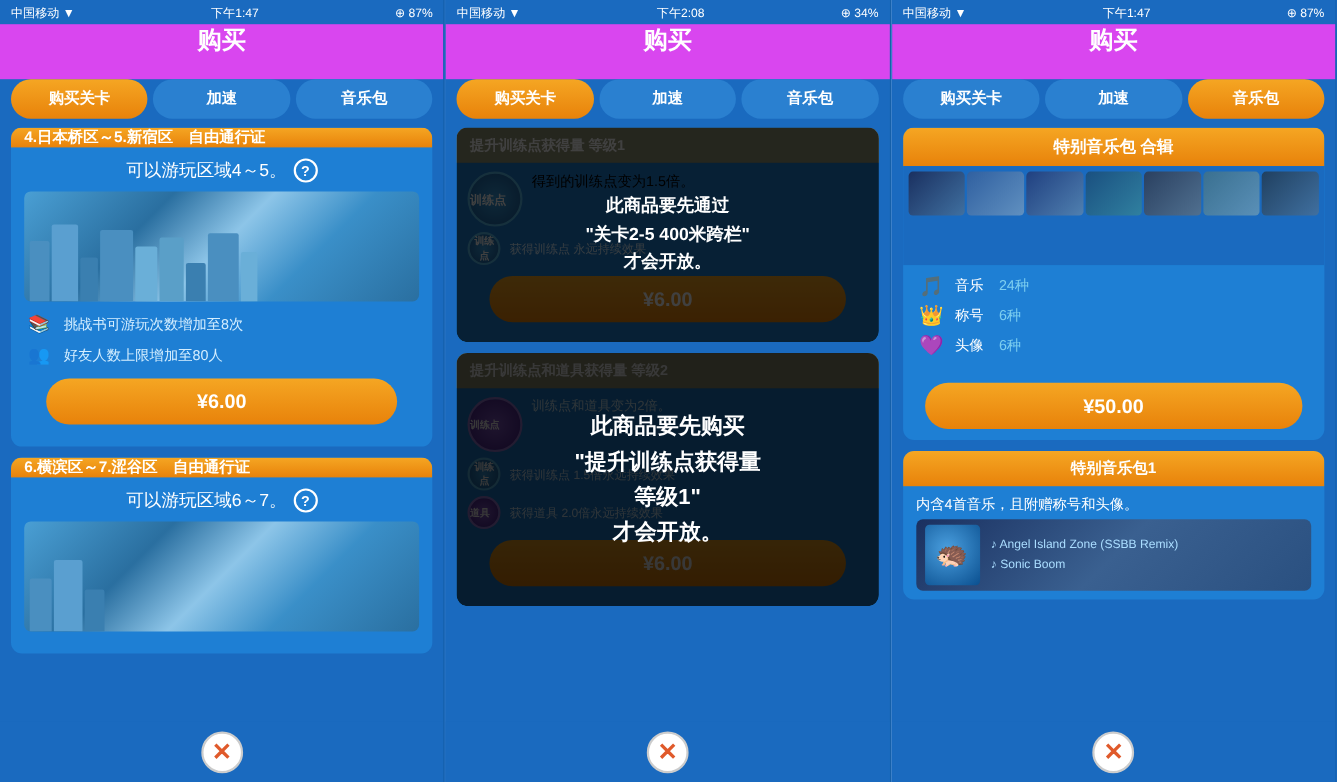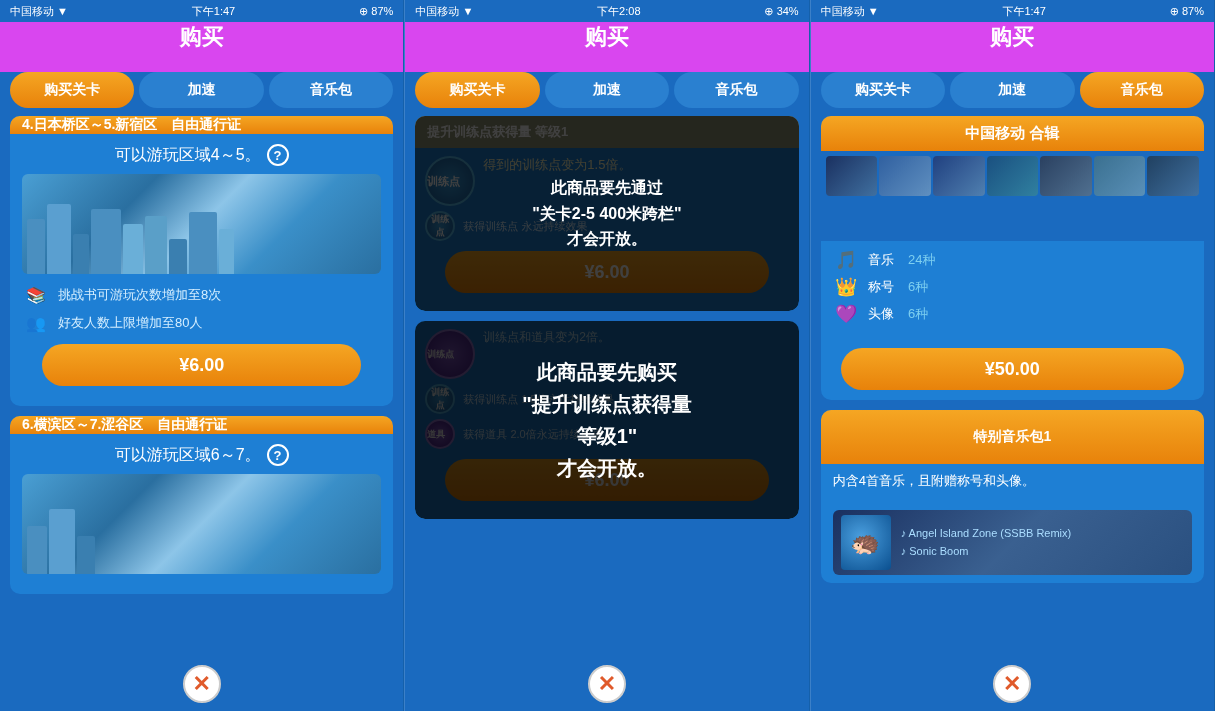--- a/index.html
+++ b/index.html
@@ -311,33 +311,33 @@
     }
 
     .music-card-sub {
       background: #1e7fd4;
       border-radius: 10px;
       margin-bottom: 10px;
       overflow: hidden;
     }
     .music-sub-header {
       background: linear-gradient(180deg, #f5a623 0%, #e8820a 100%);
-      padding: 18px 12px;
+      padding: 7px 12px;
       font-size: 14px;
       font-weight: bold;
       color: white;
       text-align: center;
     }
     .music-sub-body {
       padding: 8px 12px;
     }
     .music-sub-desc {
       font-size: 13px;
       color: white;
-      margin-bottom: 20px;
+      margin-bottom: 4px;
     }
     .music-track-img {
       width: 100%;
       height: 65px;
       background: linear-gradient(135deg, #1a3060 0%, #3a6090 50%, #2a5080 100%);
       border-radius: 6px;
       display: flex;
       align-items: center;
       padding: 5px 8px;
       gap: 10px;
@@ -457,35 +457,36 @@
   </div>
   <div class="content-area" style="position:relative;">
 
     <div class="training-card" style="position:relative;">
       <div class="training-header">提升训练点获得量 等级1</div>
       <div class="training-body">
         <div style="display:flex;gap:8px;align-items:flex-start;margin-bottom:5px;">
           <div class="training-icon-circle" style="flex-shrink:0;">
             <span>训练点</span>
           </div>
-          <div style="font-size:13px;color:#fef9c3;">得到的训练点变为1.5倍。</div>
+          <div style="font-size:13px;color:#000000;">得到的训练点变为1.5倍。</div>
         </div>
         <div class="training-row">
           <div class="training-icon-circle" style="width:30px;height:30px;font-size:9px;flex-shrink:0;">训练点</div>
           <span>获得训练点 永远持续效果</span>
         </div>
         <div class="buy-button">¥6.00</div>
       </div>
 
       <div style="position:absolute;top:0;left:0;right:0;bottom:0;background:rgba(0,0,0,0.75);border-radius:0 0 10px 10px;display:flex;align-items:center;justify-content:center;z-index:5;">
         <div style="color:white;font-size:16px;font-weight:bold;text-align:center;line-height:1.6;padding:10px;">此商品要先通过<br>"关卡2-5 400米跨栏"<br>才会开放。</div>
       </div>
     </div>
 
     <div class="training-card" style="position:relative;">
+      <div class="training-header">提升训练点和道具获得量 等级2</div>
       <div class="training-body">
         <div style="display:flex;gap:8px;align-items:flex-start;margin-bottom:5px;">
           <div class="training-icon-circle" style="flex-shrink:0;background:radial-gradient(circle, #8a5fcf 0%, #4a1f8f 100%);border-color:#a07fdf;">
             <span style="font-size:9px;">训练点</span>
           </div>
           <div style="font-size:12px;color:#cceeff;">训练点和道具变为2倍。</div>
         </div>
         <div class="training-row">
           <div class="training-icon-circle" style="width:30px;height:30px;font-size:9px;flex-shrink:0;">训练点</div>
           <span>获得训练点 1.5倍永远持续效果</span>
@@ -521,21 +522,21 @@
     <span class="header-title">购买</span>
   </div>
   <div class="tab-bar">
     <div class="tab tab-inactive">购买关卡</div>
     <div class="tab tab-inactive">加速</div>
     <div class="tab tab-active">音乐包</div>
   </div>
   <div class="content-area">
 
     <div class="music-card-main">
-      <div class="music-header-main">中国移动 合辑</div>
+      <div class="music-header-main">特别音乐包 合辑</div>
 
       <div class="music-collage">
         <div class="collage-cell"></div>
         <div class="collage-cell"></div>
         <div class="collage-cell"></div>
         <div class="collage-cell"></div>
         <div class="collage-cell"></div>
         <div class="collage-cell" style="background:linear-gradient(135deg,#3a7090,#5a90b8);"></div>
         <div class="collage-cell" style="background:linear-gradient(135deg,#204060,#4070a0);"></div>
       </div>

